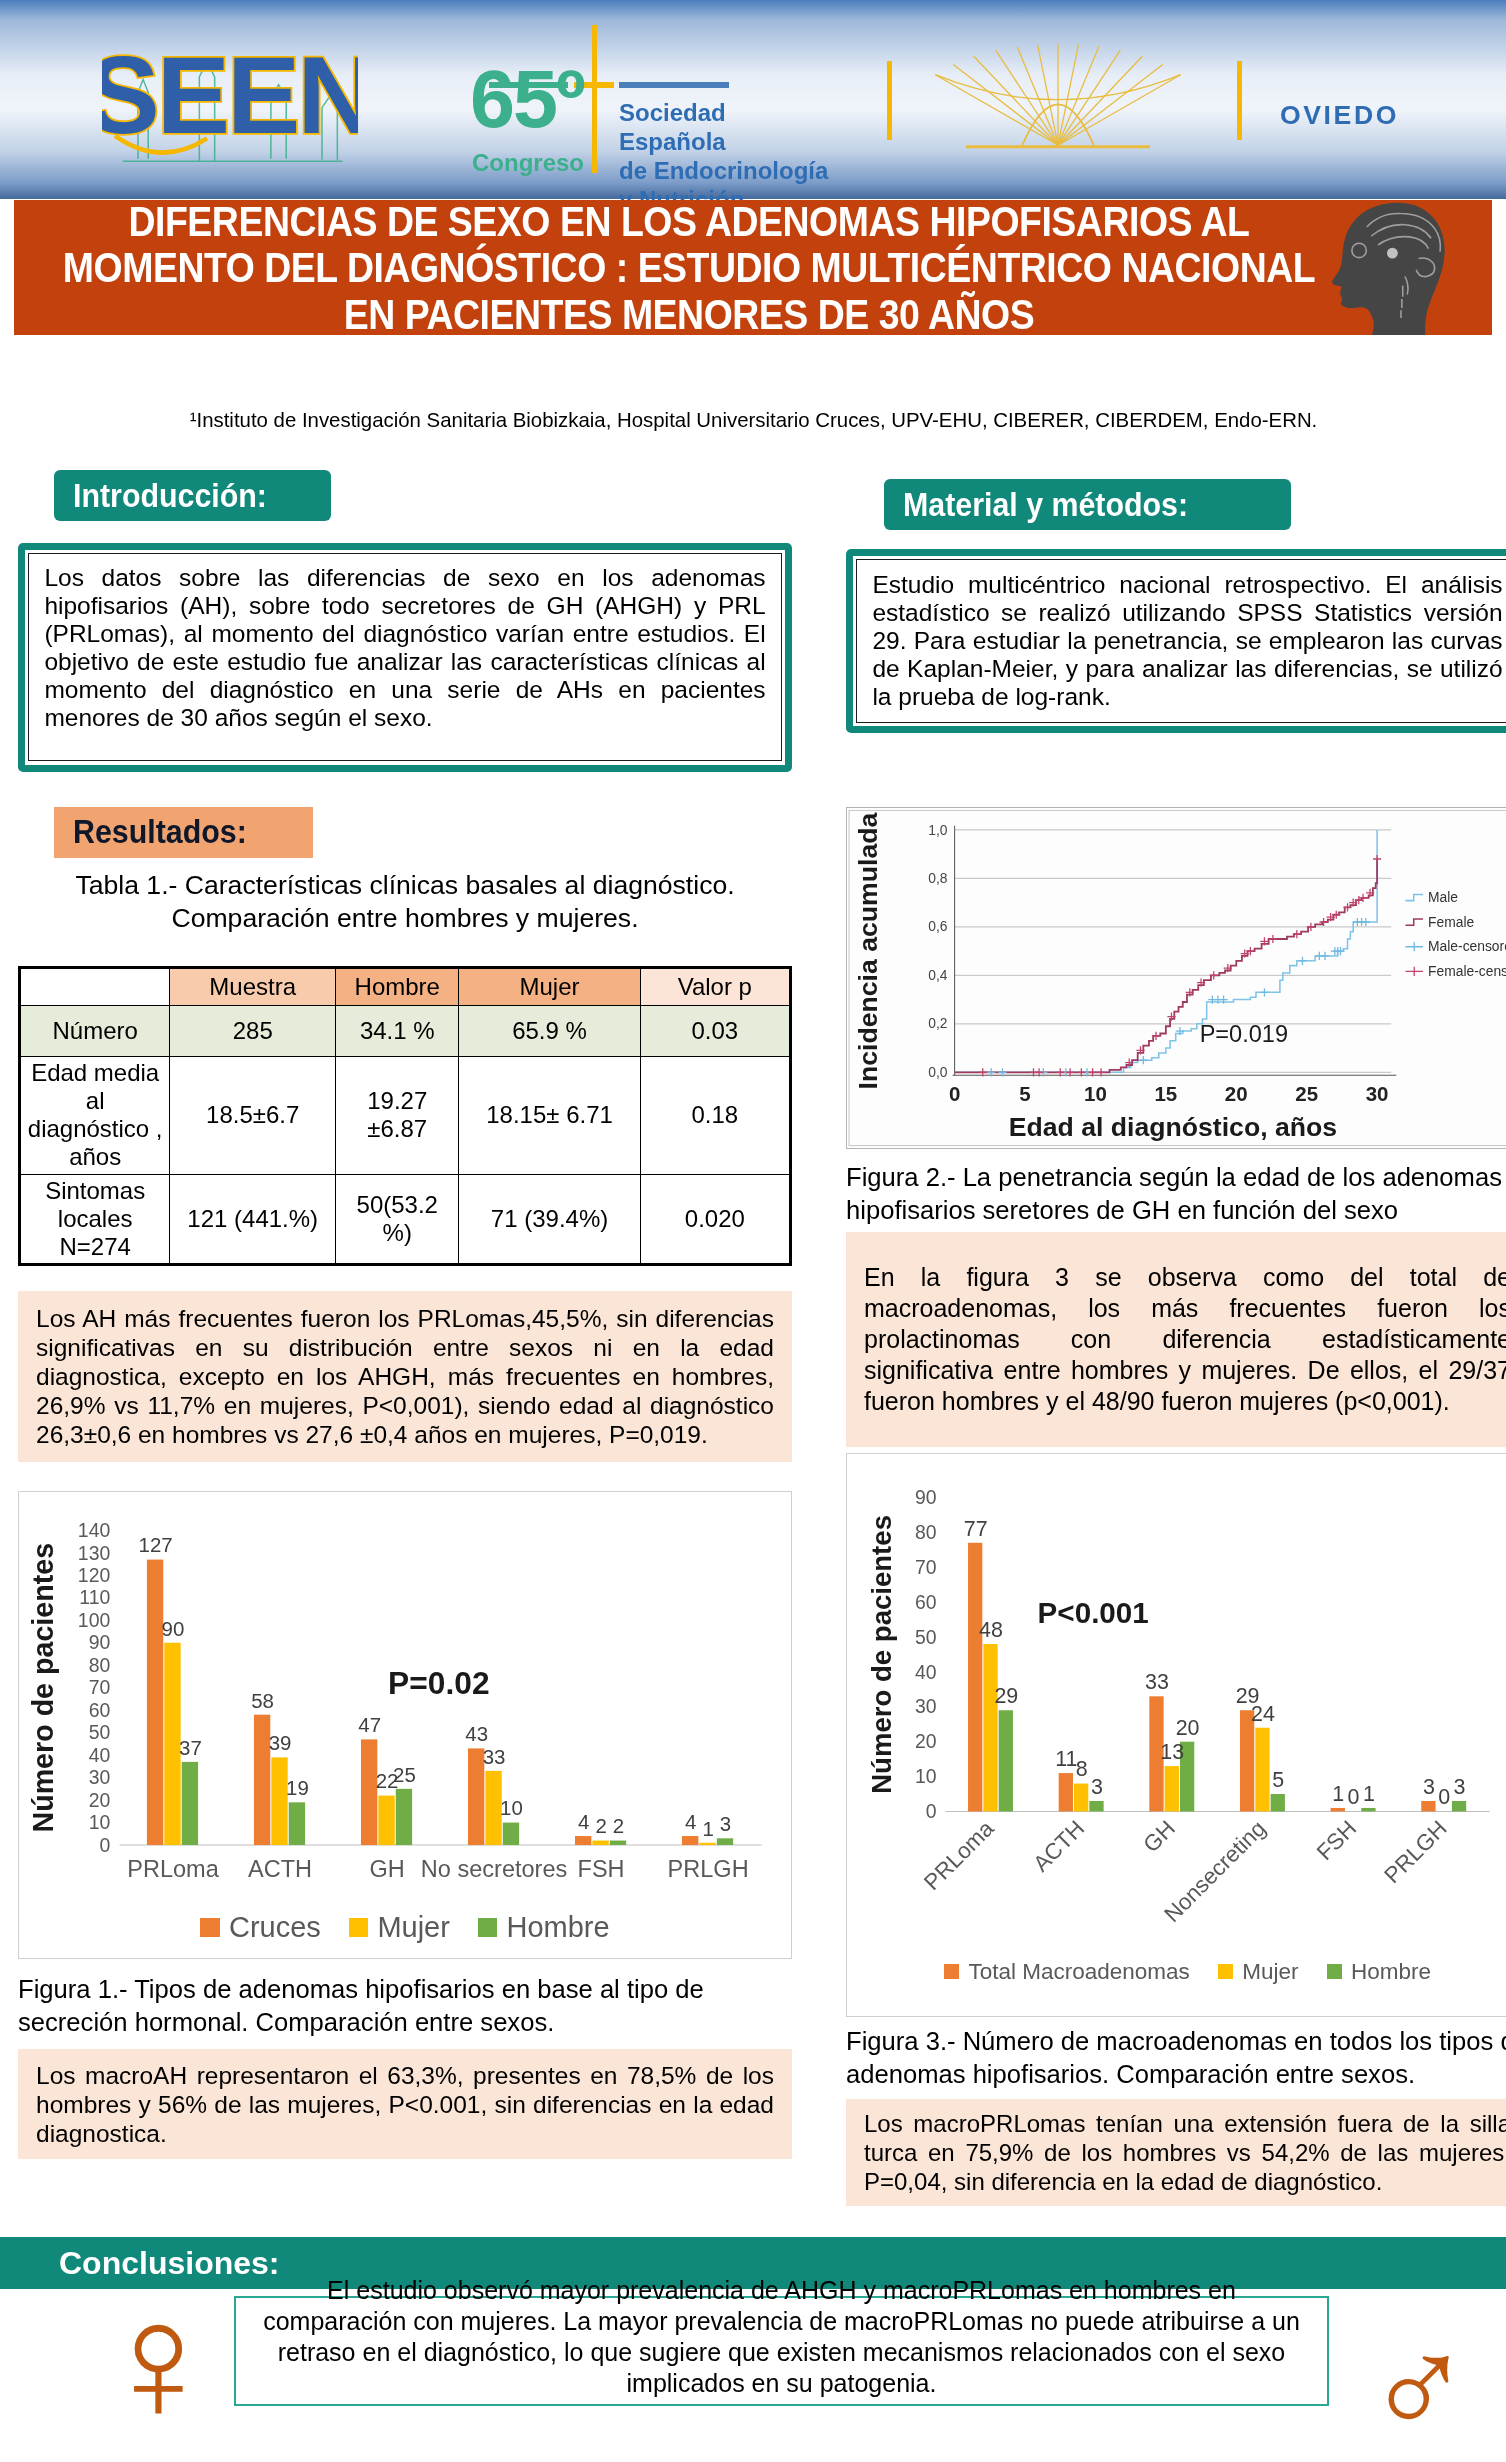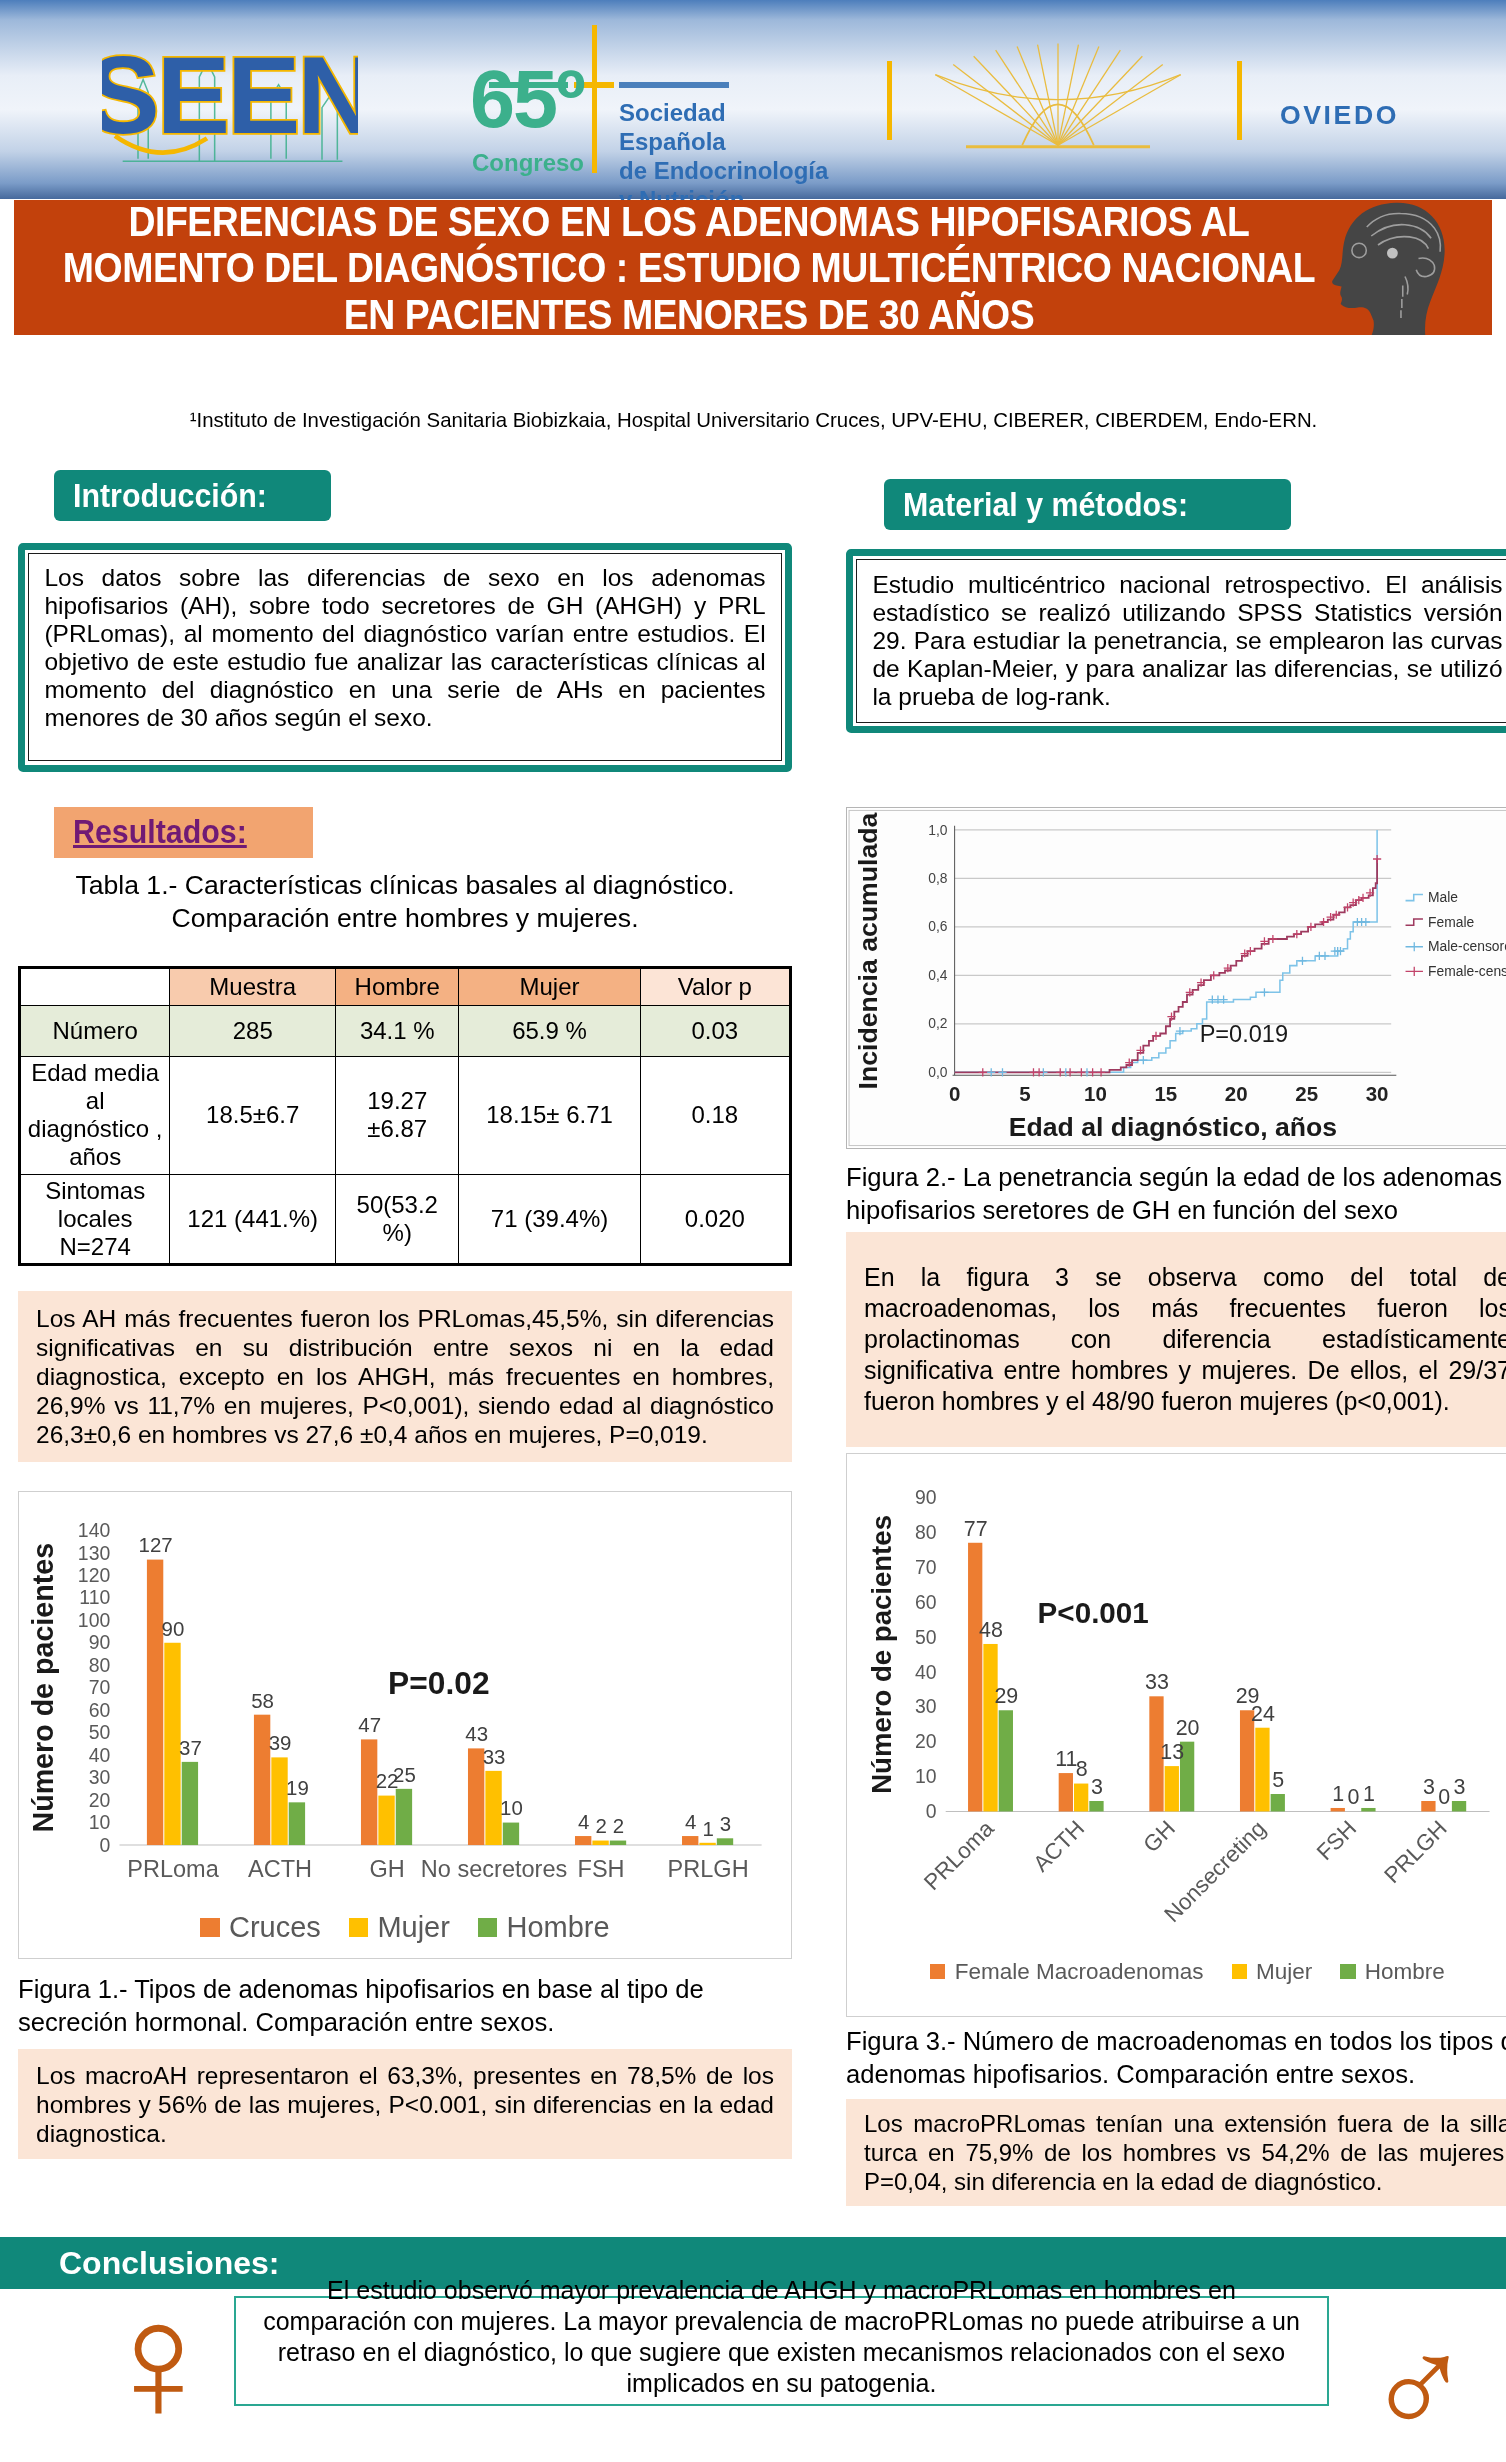--- a/index.html
+++ b/index.html
@@ -37,22 +37,22 @@
   
   .col{position:absolute;}
   .col-left{left:18px;top:470px;width:774px;}
   .col-right{left:846px;top:479px;width:683px;}
 
   .hdr{display:flex;align-items:center;padding-left:19.4px;background:#10887A;color:#fff;
        font-weight:bold;font-size:33px;border-radius:6.1px;}
   .hdr .cond{display:inline-block;transform:scaleX(0.92);transform-origin:left center;}
   .intro-hdr{width:258px;height:51px;margin-bottom:21.5px;margin-left:36px;}
   .methods-hdr{width:388px;height:51px;margin-bottom:19.4px;margin-left:38px;}
-  .results-hdr{width:240px;height:51px;background:#F2A470;color:#701a75;border-radius:0;
-               margin-bottom:11.2px;margin-left:36px;text-decoration:underline;}
+  .results-hdr{width:240px;height:51px;background:#F2A470;color:#0f172a;border-radius:0;
+               margin-bottom:11.2px;margin-left:36px;}
   .teal-box{border:7.2px solid #10887A;border-radius:5.1px;background:#fff;padding:3.1px;box-sizing:border-box;}
   .teal-box-inner{border:1.5px solid #1c1c1c;padding:10.2px 15.3px;font-size:24.5px;line-height:28px;
                   text-align:justify;height:100%;box-sizing:border-box;}
   .intro-box{height:229px;margin-bottom:35px;}
   .methods-box{height:184px;margin-bottom:74px;}
 
   .table-caption{font-size:26.6px;line-height:33px;text-align:center;white-space:pre-line;margin-bottom:31px;}
 
   table.t1{border-collapse:collapse;width:100%;border:3.1px solid #000;table-layout:fixed;}
   table.t1 th, table.t1 td{border:1.5px solid #000;text-align:center;font-size:24px;padding:2px 5.1px;
@@ -486,21 +486,21 @@
           <text x="246.75" y="736" font-size="44" fill="#595959" font-family="&quot;Liberation Sans&quot;,sans-serif" text-anchor="end" transform="rotate(-45 246.75 736)">PRLoma</text>
           <text x="424.25" y="736" font-size="44" fill="#595959" font-family="&quot;Liberation Sans&quot;,sans-serif" text-anchor="end" transform="rotate(-45 424.25 736)">ACTH</text>
           <text x="601.75" y="736" font-size="44" fill="#595959" font-family="&quot;Liberation Sans&quot;,sans-serif" text-anchor="end" transform="rotate(-45 601.75 736)">GH</text>
           <text x="779.25" y="736" font-size="44" fill="#595959" font-family="&quot;Liberation Sans&quot;,sans-serif" text-anchor="end" transform="rotate(-45 779.25 736)">Nonsecreting</text>
           <text x="956.75" y="736" font-size="44" fill="#595959" font-family="&quot;Liberation Sans&quot;,sans-serif" text-anchor="end" transform="rotate(-45 956.75 736)">FSH</text>
           <text x="1134.25" y="736" font-size="44" fill="#595959" font-family="&quot;Liberation Sans&quot;,sans-serif" text-anchor="end" transform="rotate(-45 1134.25 736)">PRLGH</text>
           <text x="330" y="330" font-size="58" fill="#1a1a1a" font-family="&quot;Liberation Sans&quot;,sans-serif" font-weight="600">P&lt;0.001</text>
         </svg><div class="bar-legend" style="font-size: 22.5px;">
           <div class="li">
             <span class="sq" style="width: 15.3px; height: 15.3px; background: rgb(237, 125, 49);"></span>
-            <span>Female Macroadenomas</span>
+            <span>Total Macroadenomas</span>
           </div>
           <div class="li">
             <span class="sq" style="width: 15.3px; height: 15.3px; background: rgb(255, 192, 0);"></span>
             <span>Mujer</span>
           </div>
           <div class="li">
             <span class="sq" style="width: 15.3px; height: 15.3px; background: rgb(112, 173, 71);"></span>
             <span>Hombre</span>
           </div>
         </div></div>

